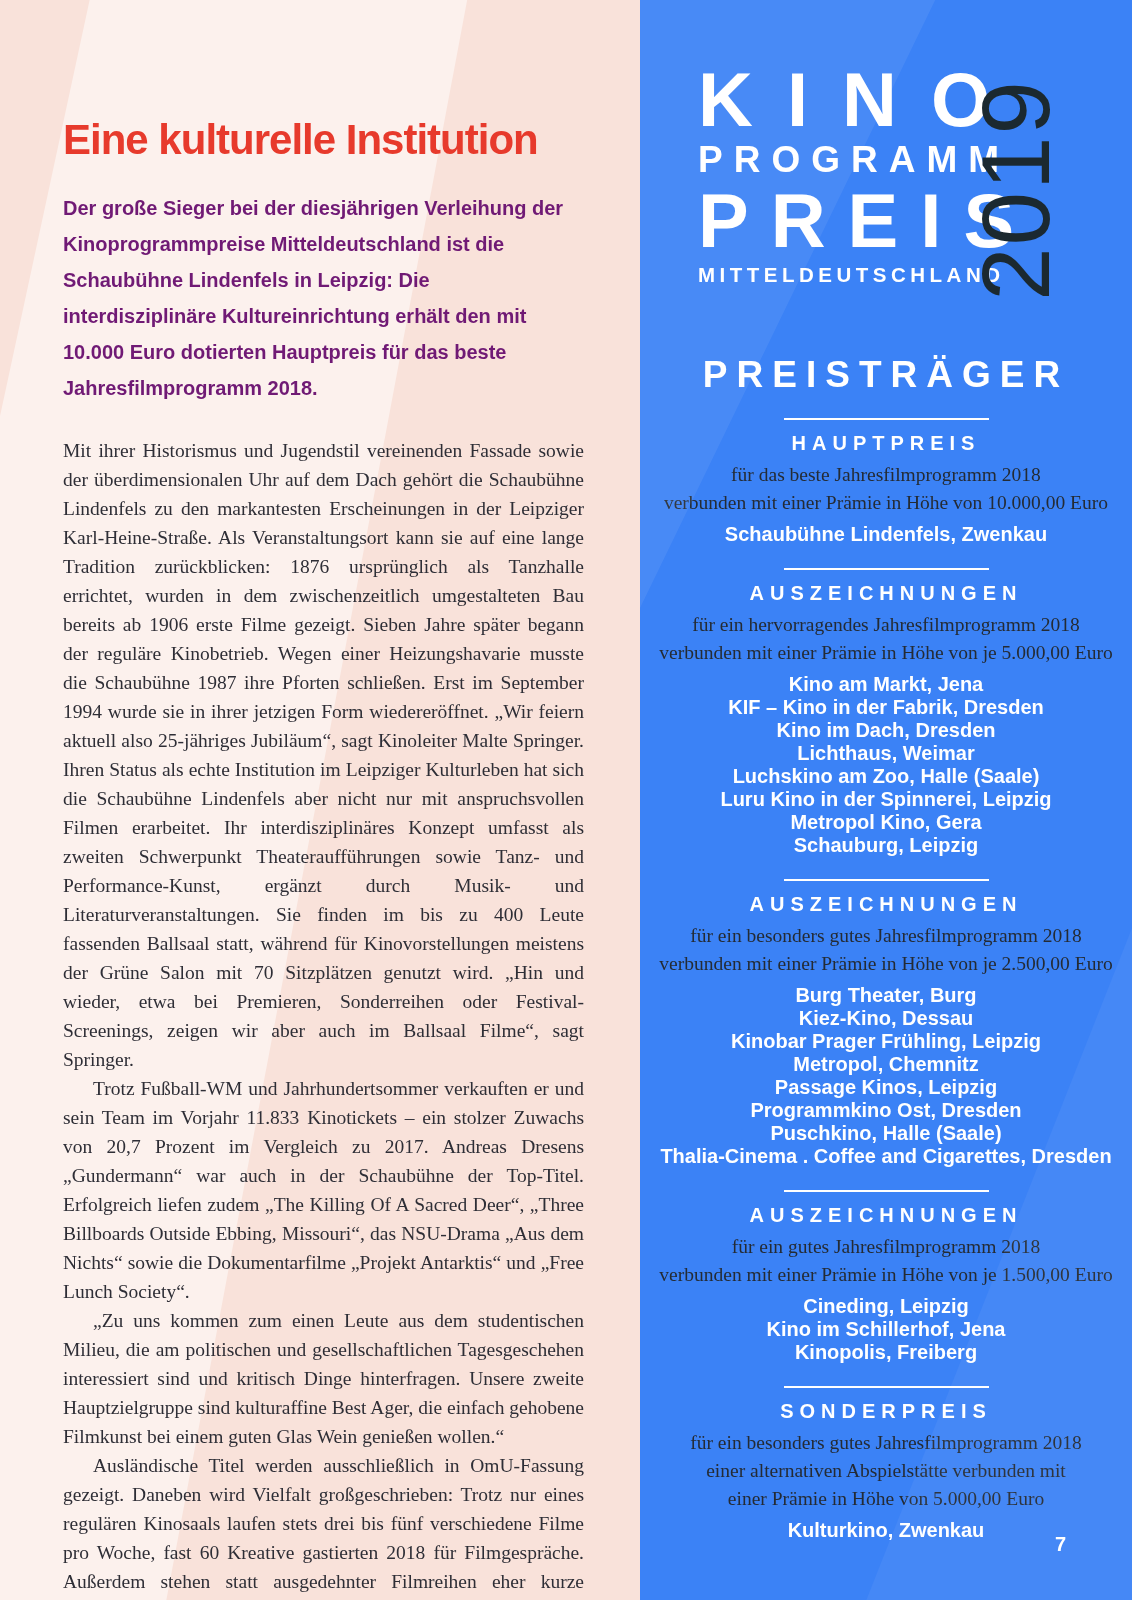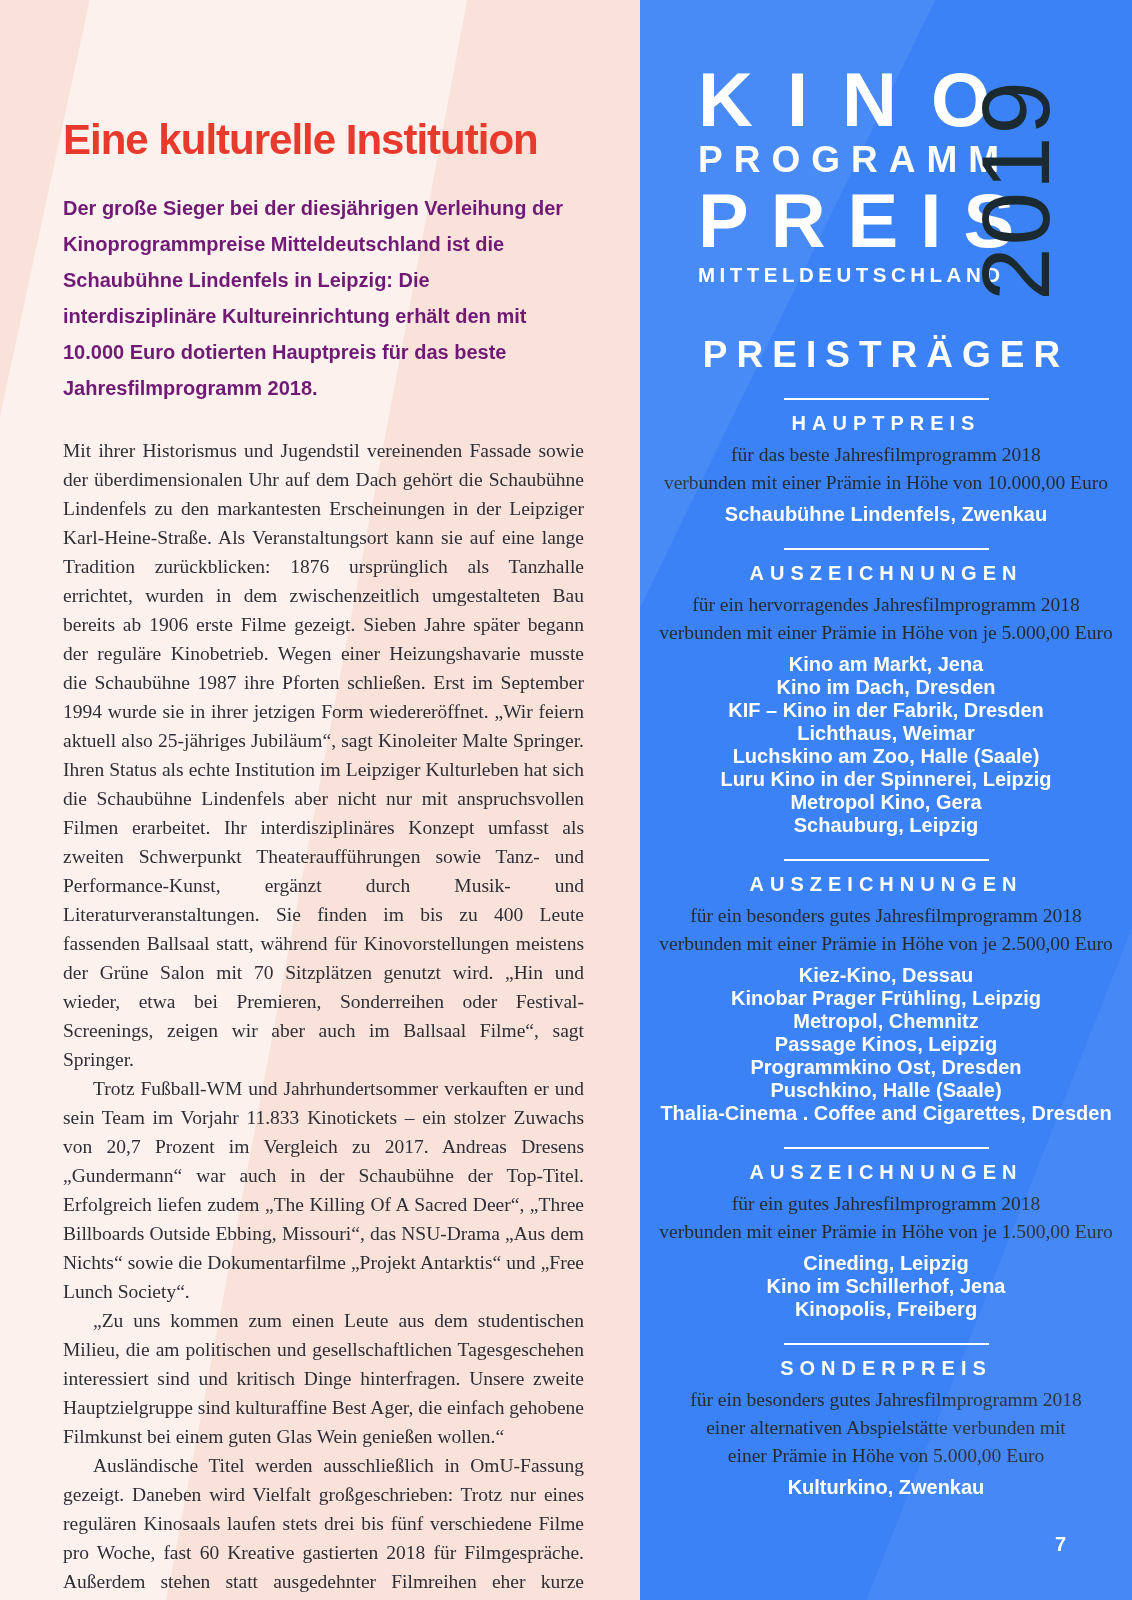--- a/index.html
+++ b/index.html
@@ -57,21 +57,21 @@
   .logo-programm { font-size: 37px; font-weight: bold; line-height: 44px; letter-spacing: 11px; }
   .logo-preis { font-size: 76px; font-weight: bold; line-height: 78px; letter-spacing: 22px; }
   .logo-mittel { font-size: 20.5px; font-weight: bold; line-height: 30px; letter-spacing: 4.5px; }
   .logo-year {
     position: absolute; top: 190px; left: 376px;
     transform: translate(-50%,-50%) rotate(-90deg);
     font-size: 96px; font-weight: normal; color: #1b2930; letter-spacing: 2px;
     white-space: nowrap;
   }
   .panel-heading {
-    margin-top: 44px; font-size: 37px; font-weight: bold; letter-spacing: 9px;
+    margin-top: 64px; font-size: 37px; font-weight: bold; letter-spacing: 9px;
   }
   .sep {
     width: 205px; border: none; border-top: 2px solid #ffffff;
     margin: 22px auto 12px auto;
   }
   .sec-title { font-size: 20px; font-weight: bold; letter-spacing: 6px; margin-bottom: 6px; }
   .desc {
     font-family: "Liberation Serif", serif; font-weight: normal;
     color: #242b34; font-size: 19.5px; line-height: 28px;
   }
@@ -123,36 +123,37 @@
       </div>
     </div>
 
     <hr class="sep">
     <div class="section">
       <div class="sec-title">AUSZEICHNUNGEN</div>
       <div class="desc">für ein hervorragendes Jahresfilmprogramm 2018</div>
       <div class="desc">verbunden mit einer Prämie in Höhe von je 5.000,00 Euro</div>
       <div class="winners">
         <div>Kino am Markt, Jena</div>
+        <div>KIF – Kino in der Fabrik, Dresden</div>
         <div>Kino im Dach, Dresden</div>
-        <div>KIF – Kino in der Fabrik, Dresden</div>
         <div>Lichthaus, Weimar</div>
         <div>Luchskino am Zoo, Halle (Saale)</div>
         <div>Luru Kino in der Spinnerei, Leipzig</div>
         <div>Metropol Kino, Gera</div>
         <div>Schauburg, Leipzig</div>
       </div>
     </div>
 
     <hr class="sep">
     <div class="section">
       <div class="sec-title">AUSZEICHNUNGEN</div>
       <div class="desc">für ein besonders gutes Jahresfilmprogramm 2018</div>
       <div class="desc">verbunden mit einer Prämie in Höhe von je 2.500,00 Euro</div>
       <div class="winners">
+        <div>Burg Theater, Burg</div>
         <div>Kiez-Kino, Dessau</div>
         <div>Kinobar Prager Frühling, Leipzig</div>
         <div>Metropol, Chemnitz</div>
         <div>Passage Kinos, Leipzig</div>
         <div>Programmkino Ost, Dresden</div>
         <div>Puschkino, Halle (Saale)</div>
         <div>Thalia-Cinema . Coffee and Cigarettes, Dresden</div>
       </div>
     </div>
 

